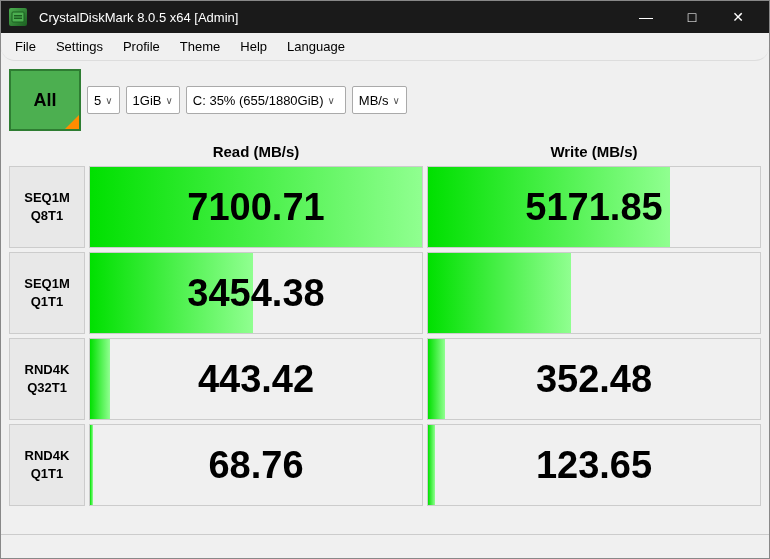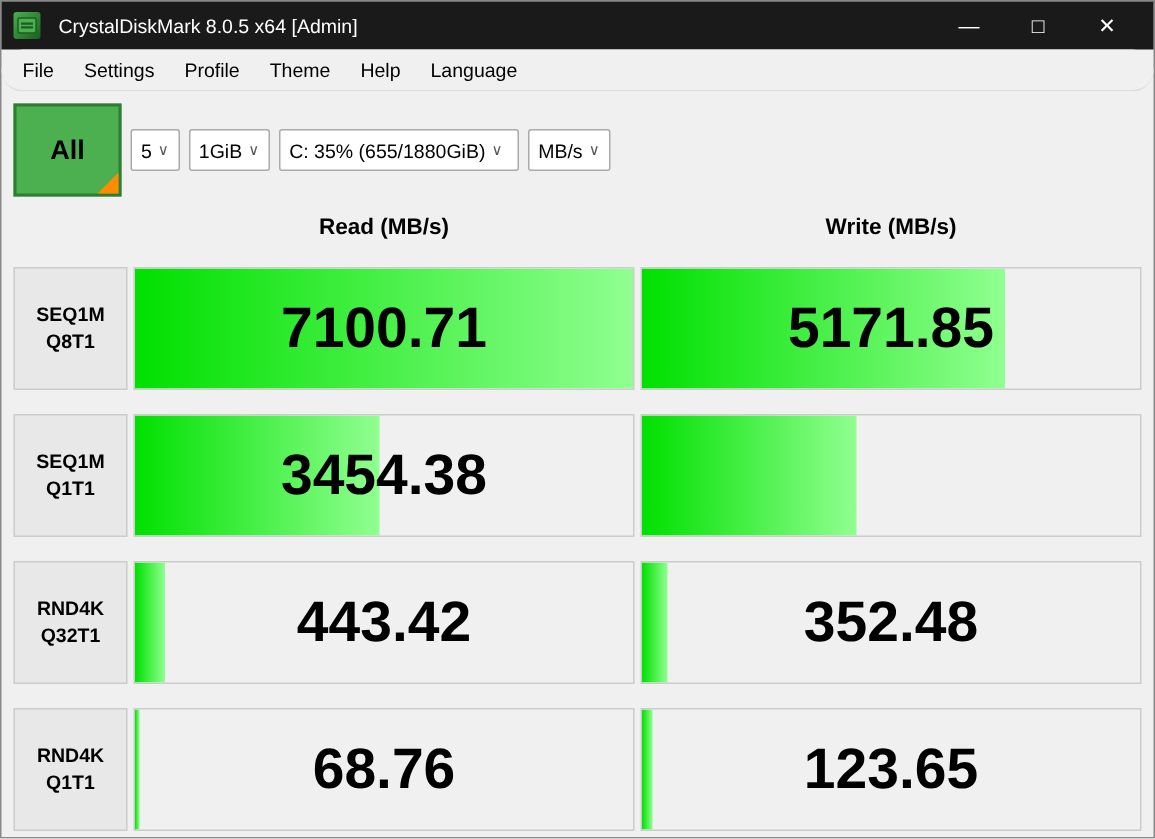--- a/index.html
+++ b/index.html
@@ -145,21 +145,21 @@
     .dropdown-count { min-width: 20px; }
     .dropdown-size { min-width: 40px; }
     .dropdown-drive { min-width: 160px; }
     .dropdown-unit { min-width: 50px; }
 
     
     .benchmark-table {
       flex: 1;
       display: flex;
       flex-direction: column;
-      gap: 16px;
+      gap: 4px;
     }
 
     
     .header-row {
       display: flex;
       gap: 4px;
       margin-left: 80px;
     }
     .header-cell {
       flex: 1;

